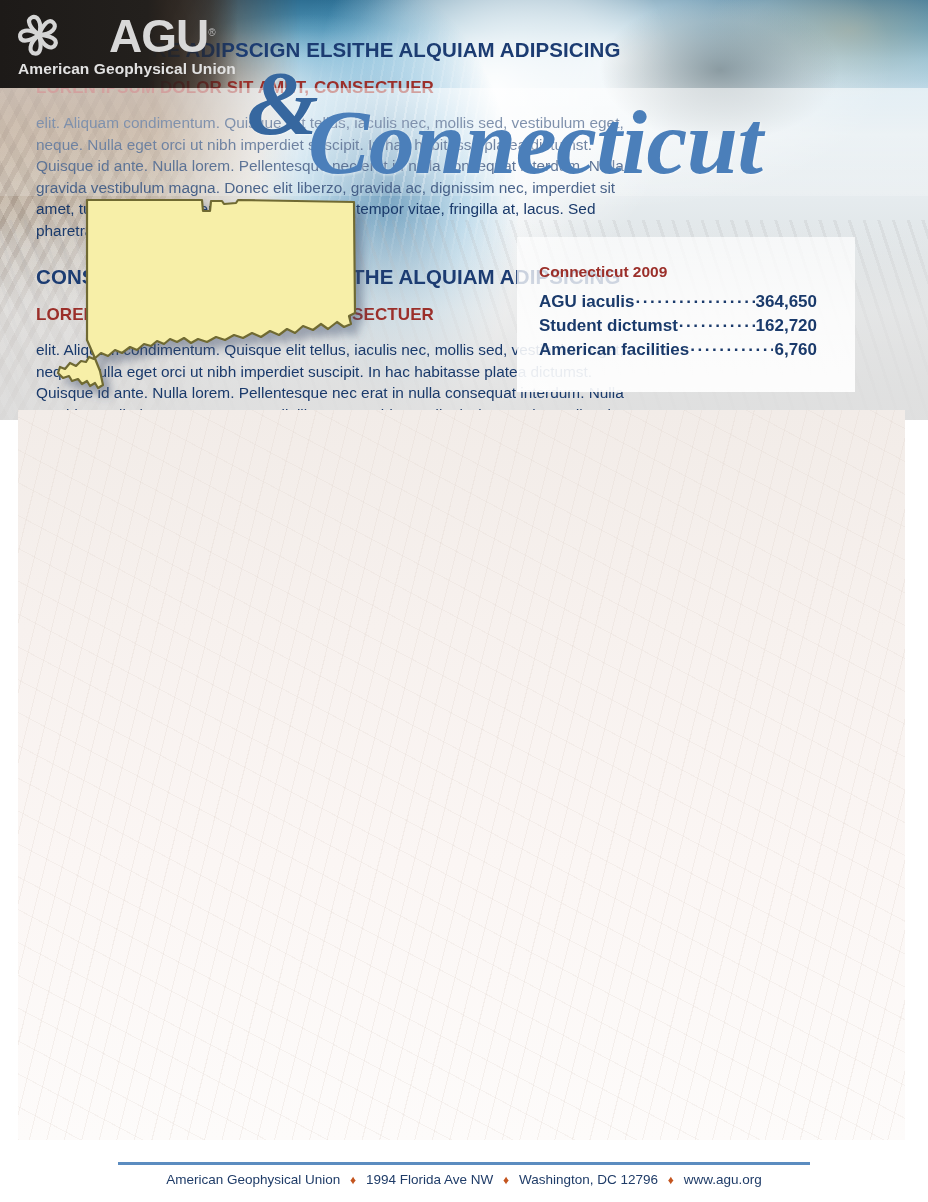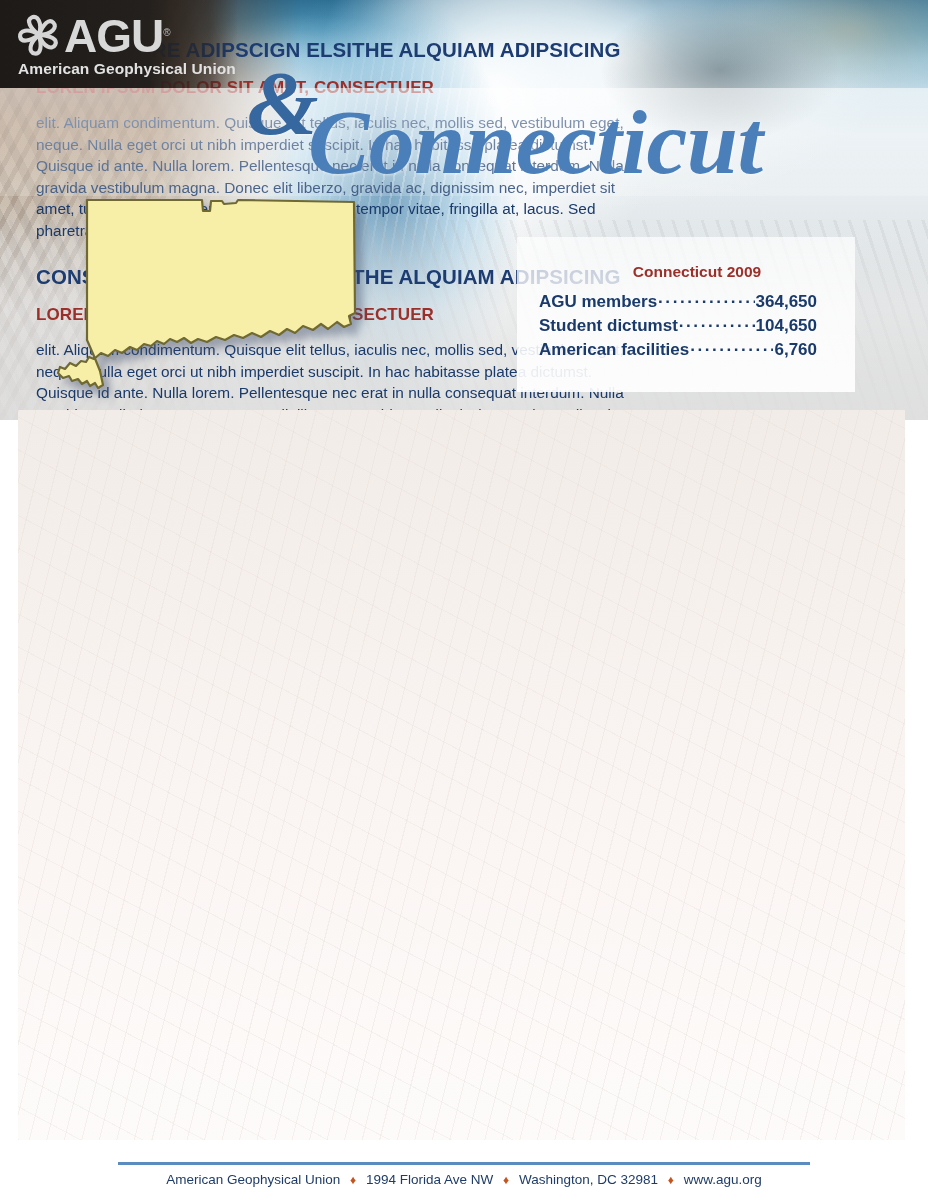--- a/index.html
+++ b/index.html
@@ -126,20 +126,21 @@
     width: 238px;
     height: 88px;
     background: linear-gradient(to right, #1d1a18 0%, #23201d 62%, rgba(40,34,30,.55) 88%, rgba(60,48,40,0) 100%);
     z-index: 6;
   }
   .logo-row {
     position: absolute;
     left: 16px; top: 10px;
     display: flex;
     align-items: center;
+    gap: 45px;
   }
   .logo-mark { width: 46px; height: 46px; display:block; }
   .logo-word {
     font-family: "Liberation Sans", sans-serif;
     font-weight: bold;
     font-size: 46px;
     letter-spacing: -1px;
     color: #d8d8d8;
     line-height: 46px;
     margin-left: 2px;
@@ -218,21 +219,20 @@
     background: linear-gradient(to bottom, rgba(255,255,255,.70) 0%, rgba(255,255,255,.86) 55%, rgba(255,255,255,.92) 100%);
     padding: 26px 0 0 22px;
     box-sizing: border-box;
   }
   .stats-title {
     font-family: "Liberation Sans", sans-serif;
     font-weight: bold;
     font-size: 15.5px;
     color: #9b2f2a;
     margin-bottom: 11px;
-    text-align: center;
   }
   .stat-line {
     font-family: "Liberation Sans", sans-serif;
     font-weight: bold;
     font-size: 17px;
     color: #1a3a6b;
     display: flex;
     align-items: baseline;
     width: 278px;
     margin-bottom: 4px;
@@ -400,29 +400,29 @@
                L44,181 L38,166 L31,150
                L31,118
                Z"></path>
     </svg>
   </div>
 
   <div class="stats-box">
     <div class="stats-title">Connecticut 2009</div>
 
     <div class="stat-line">
-      <span class="stat-label">AGU members</span>
+      <span class="stat-label">AGU iaculis</span>
       <span class="stat-dots">······································</span>
       <span class="stat-value">364,650</span>
     </div>
 
     <div class="stat-line">
       <span class="stat-label">Student dictumst</span>
       <span class="stat-dots">······································</span>
-      <span class="stat-value">104,650</span>
+      <span class="stat-value">162,720</span>
     </div>
 
     <div class="stat-line">
       <span class="stat-label">American facilities</span>
       <span class="stat-dots">······································</span>
       <span class="stat-value">6,760</span>
     </div>
   </div>
 
   <div class="content-panel"></div>
@@ -513,18 +513,18 @@
       <circle cx="148" cy="134" r="2" fill="#c9533a"></circle>
     </svg>
   </div>
 
   <div class="footer-rule"></div>
   <div class="footer-text">
     <span>American Geophysical Union</span>
     <span class="fsep">♦</span>
     <span>1994 Florida Ave NW</span>
     <span class="fsep">♦</span>
-    <span>Washington, DC 32981</span>
+    <span>Washington, DC 12796</span>
     <span class="fsep">♦</span>
     <span>www.agu.org</span>
   </div>
 
 </div>
 
 </body></html>

